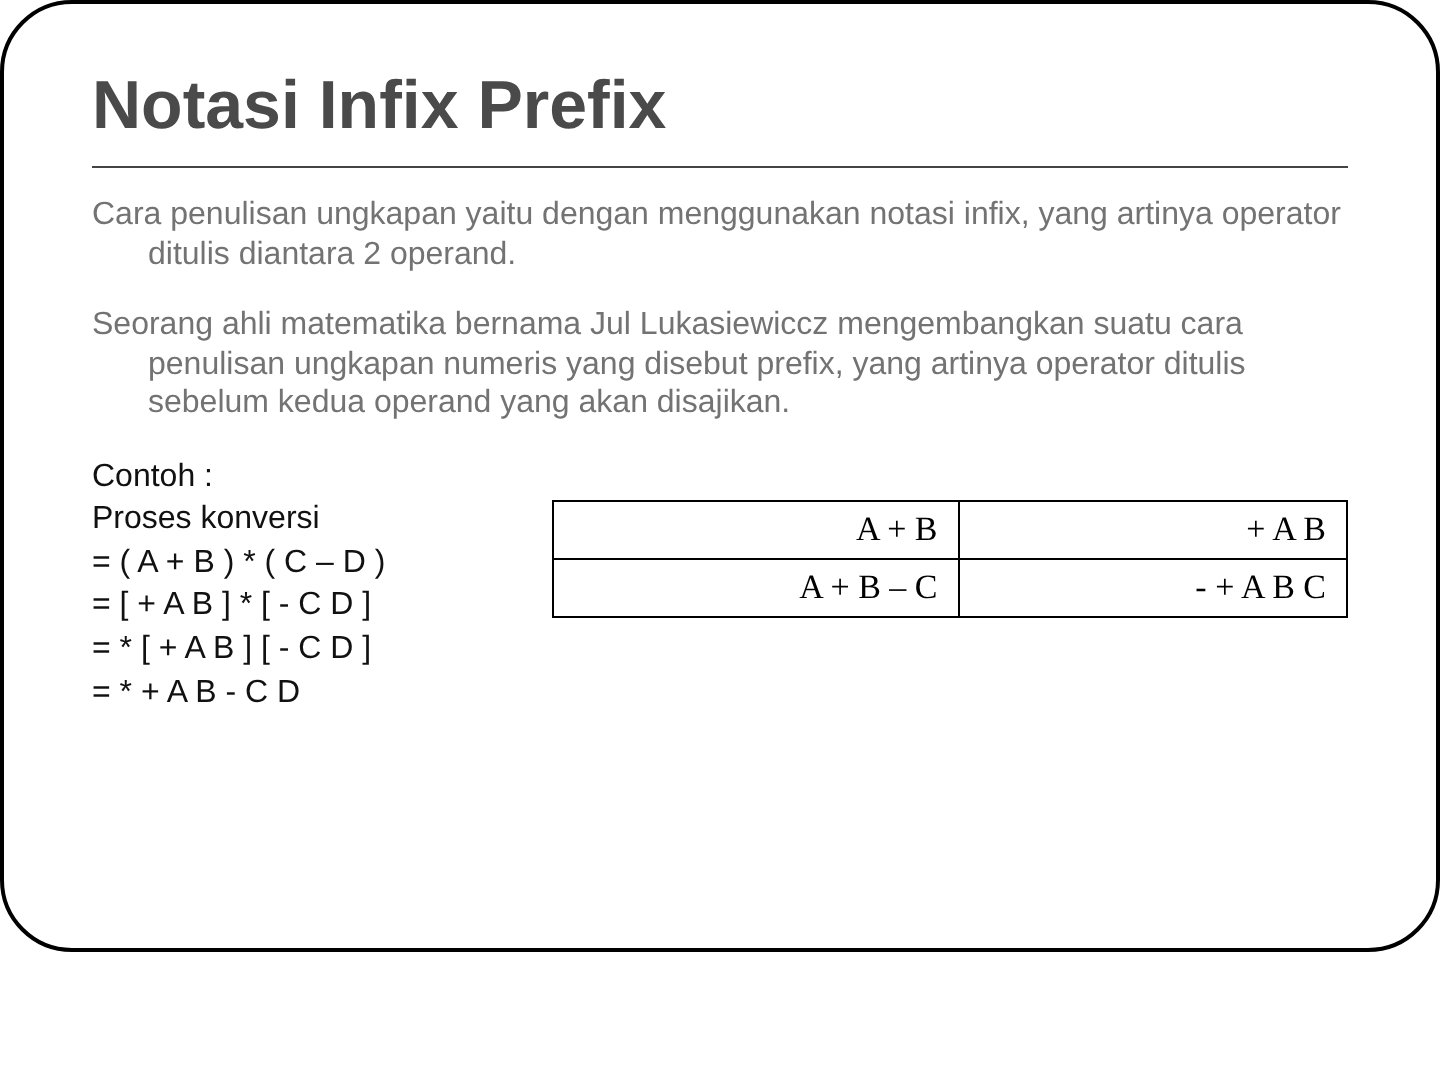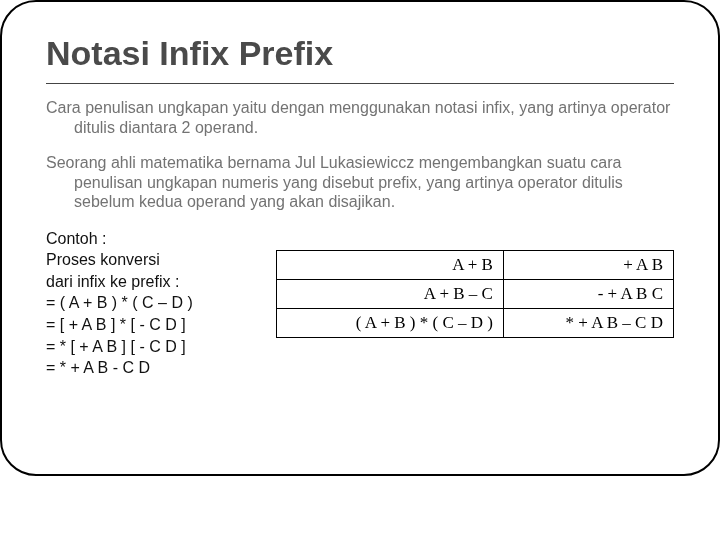--- a/index.html
+++ b/index.html
@@ -71,40 +71,35 @@
   </div>
 
   <div class="para">
     <span class="hang">Seorang ahli matematika bernama Jul Lukasiewiccz mengembangkan suatu cara penulisan ungkapan numeris yang disebut prefix, yang artinya operator ditulis sebelum kedua operand yang akan disajikan.</span>
   </div>
 
   <div class="lower">
     <div class="leftcol">
       <div>Contoh :</div>
       <div>Proses konversi</div>
-      <div>dari infix ke prefix :</div>
       <div>= ( A + B ) * ( C – D )</div>
       <div>= [ + A B ] * [ - C D ]</div>
       <div>= * [ + A B ] [ - C D ]</div>
       <div>= * + A B - C D</div>
     </div>
 
     <div class="tblwrap">
       <table>
         <tbody>
         <tr>
           <td>A + B</td>
           <td>+ A B</td>
         </tr>
         <tr>
           <td>A + B – C</td>
           <td>- + A B C</td>
         </tr>
-        <tr>
-          <td>( A + B ) * ( C – D )</td>
-          <td>* + A B – C D</td>
-        </tr>
       </tbody>
         </table>
     </div>
   </div>
 
 </div>
 
 </body></html>

